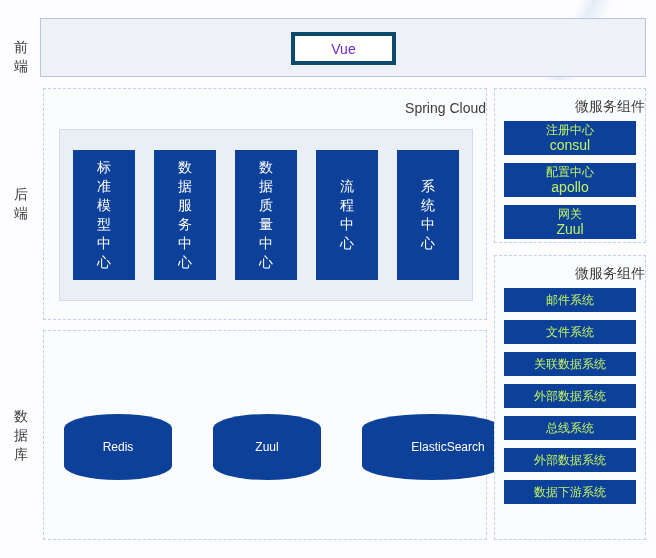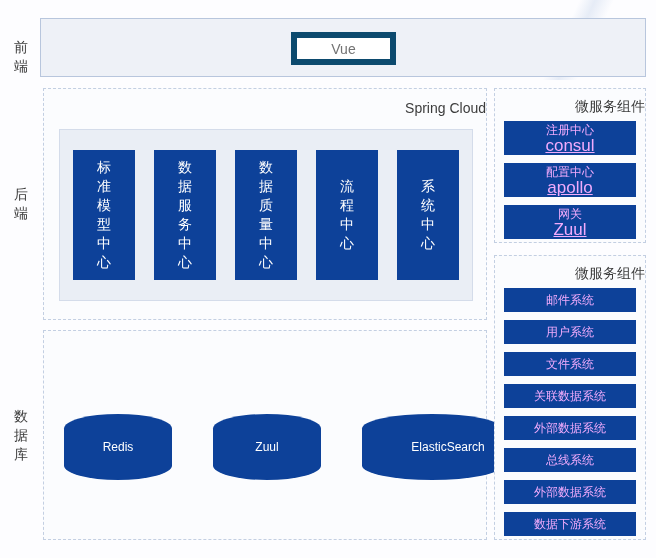--- a/index.html
+++ b/index.html
@@ -53,27 +53,27 @@
     border: 1px solid #b8c6dd;
     box-sizing: border-box;
   }
   .vue-box {
     position: absolute;
     left: 250px;
     top: 13px;
     width: 105px;
     height: 33px;
     background: #ffffff;
-    border: 6px solid #0c4a6e;
+    border: 4px solid #0c4a6e;
     box-sizing: border-box;
     display: flex;
     align-items: center;
     justify-content: center;
     font-size: 14px;
-    color: #737373;
+    color: #6d28d9;
   }
 
   
   .dashed-panel {
     position: absolute;
     border: 1px dashed #c3cfe2;
     background: #fbfcfe;
     box-sizing: border-box;
   }
   #backend-panel { left: 43px; top: 88px; width: 444px; height: 232px; }
@@ -156,33 +156,33 @@
   .chip-stack {
     position: absolute;
     left: 9px;
     right: 9px;
   }
   #micro-panel .chip-stack { top: 32px; }
   #integration-panel .chip-stack { top: 32px; }
 
   .chip {
     background: #0d4199;
-    color: #f0abfc;
+    color: #bef264;
     text-align: center;
     font-size: 12px;
     line-height: 15px;
     display: flex;
     flex-direction: column;
     align-items: center;
     justify-content: center;
     box-sizing: border-box;
   }
   .chip.two-line { height: 34px; margin-bottom: 8px; }
   .chip.one-line { height: 24px; margin-bottom: 8px; font-size: 12px; }
-  .chip .sub { font-size: 17px; text-decoration: underline; }
+  .chip .sub { font-size: 14px; }
 </style>
 </head>
 <body>
 
 <div id="arch-diagram">
 
   <div class="sheen"></div>
 
   <div class="tier-label" id="tier-label-frontend" style="top:38px;">
     <span>前</span>
@@ -288,23 +288,20 @@
     </div>
   </div>
 
   <div class="dashed-panel" id="integration-panel">
     <div class="panel-title">微服务组件</div>
     <div class="chip-stack">
       <div class="chip one-line">
         <span>邮件系统</span>
       </div>
       <div class="chip one-line">
-        <span>用户系统</span>
-      </div>
-      <div class="chip one-line">
         <span>文件系统</span>
       </div>
       <div class="chip one-line">
         <span>关联数据系统</span>
       </div>
       <div class="chip one-line">
         <span>外部数据系统</span>
       </div>
       <div class="chip one-line">
         <span>总线系统</span>

